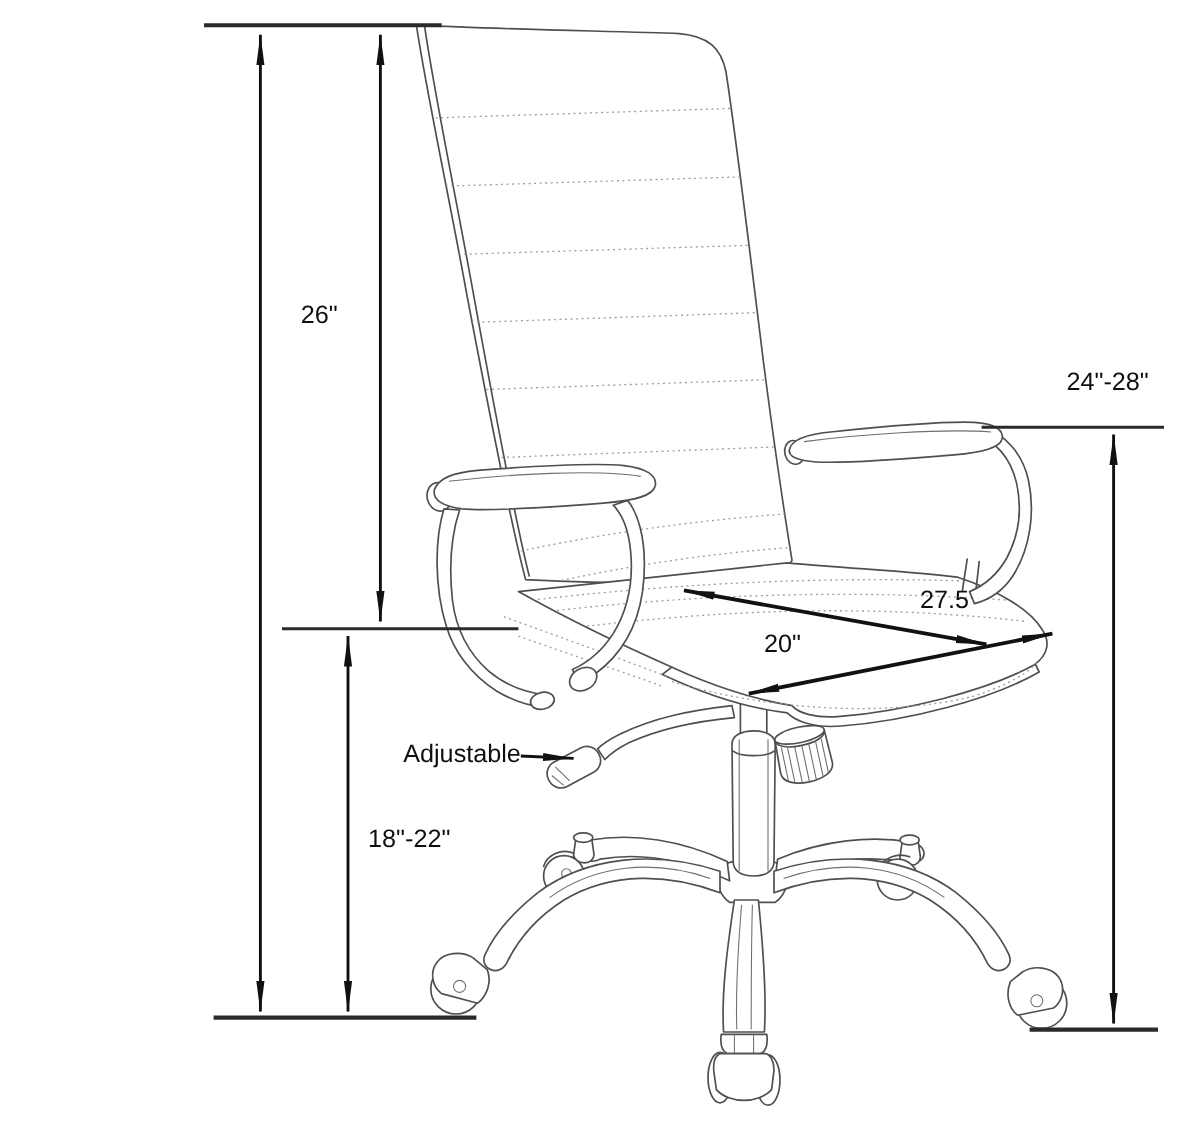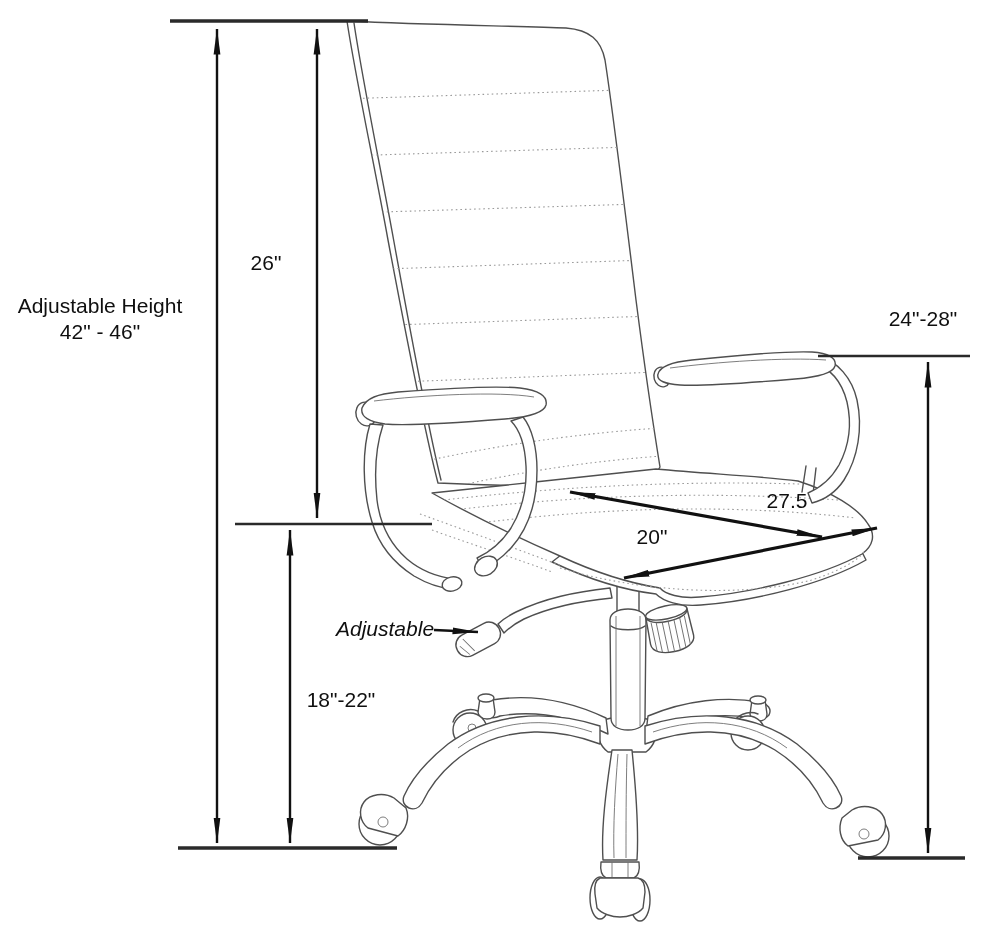--- a/index.html
+++ b/index.html
@@ -168,24 +168,20 @@
     <line class="ext-thick" x1="178" y1="848" x2="397" y2="848"></line>
     <line class="ext" x1="818" y1="356" x2="970" y2="356"></line>
     <line class="dim" x1="928" y1="362" x2="928" y2="853" marker-start="url(#ah)" marker-end="url(#ah)"></line>
     <line class="ext-thick" x1="858" y1="858" x2="965" y2="858"></line>
     <line class="dim-thick" x1="570" y1="492" x2="822" y2="537" marker-start="url(#ah)" marker-end="url(#ah)"></line>
     <line class="dim-thick" x1="624" y1="578" x2="877" y2="528" marker-start="url(#ah)" marker-end="url(#ah)"></line>
     <line class="dim" x1="434" y1="630" x2="478" y2="632" marker-end="url(#ah)"></line>
   </g>
 </svg>
 
-<div class="dim-label center" style="left:10px;top:293px;width:180px;">
-  <div>Adjustable Height</div>
-  <div>42" - 46"</div>
-</div>
 <div class="dim-label center" style="left:236px;top:250px;width:60px;">26"</div>
 <div class="dim-label center" style="left:296px;top:687px;width:90px;">18"-22"</div>
 <div class="dim-label center" style="left:877px;top:306px;width:92px;">24"-28"</div>
 <div class="dim-label center" style="left:756px;top:488px;width:62px;">27.5</div>
 <div class="dim-label center" style="left:621px;top:524px;width:62px;">20"</div>
-<div class="dim-label" style="left:336px;top:616px;width:100px;font-style:italic;">Adjustable</div>
+<div class="dim-label" style="left:336px;top:616px;width:100px;">Adjustable</div>
 
 </div>
 
 </body></html>

